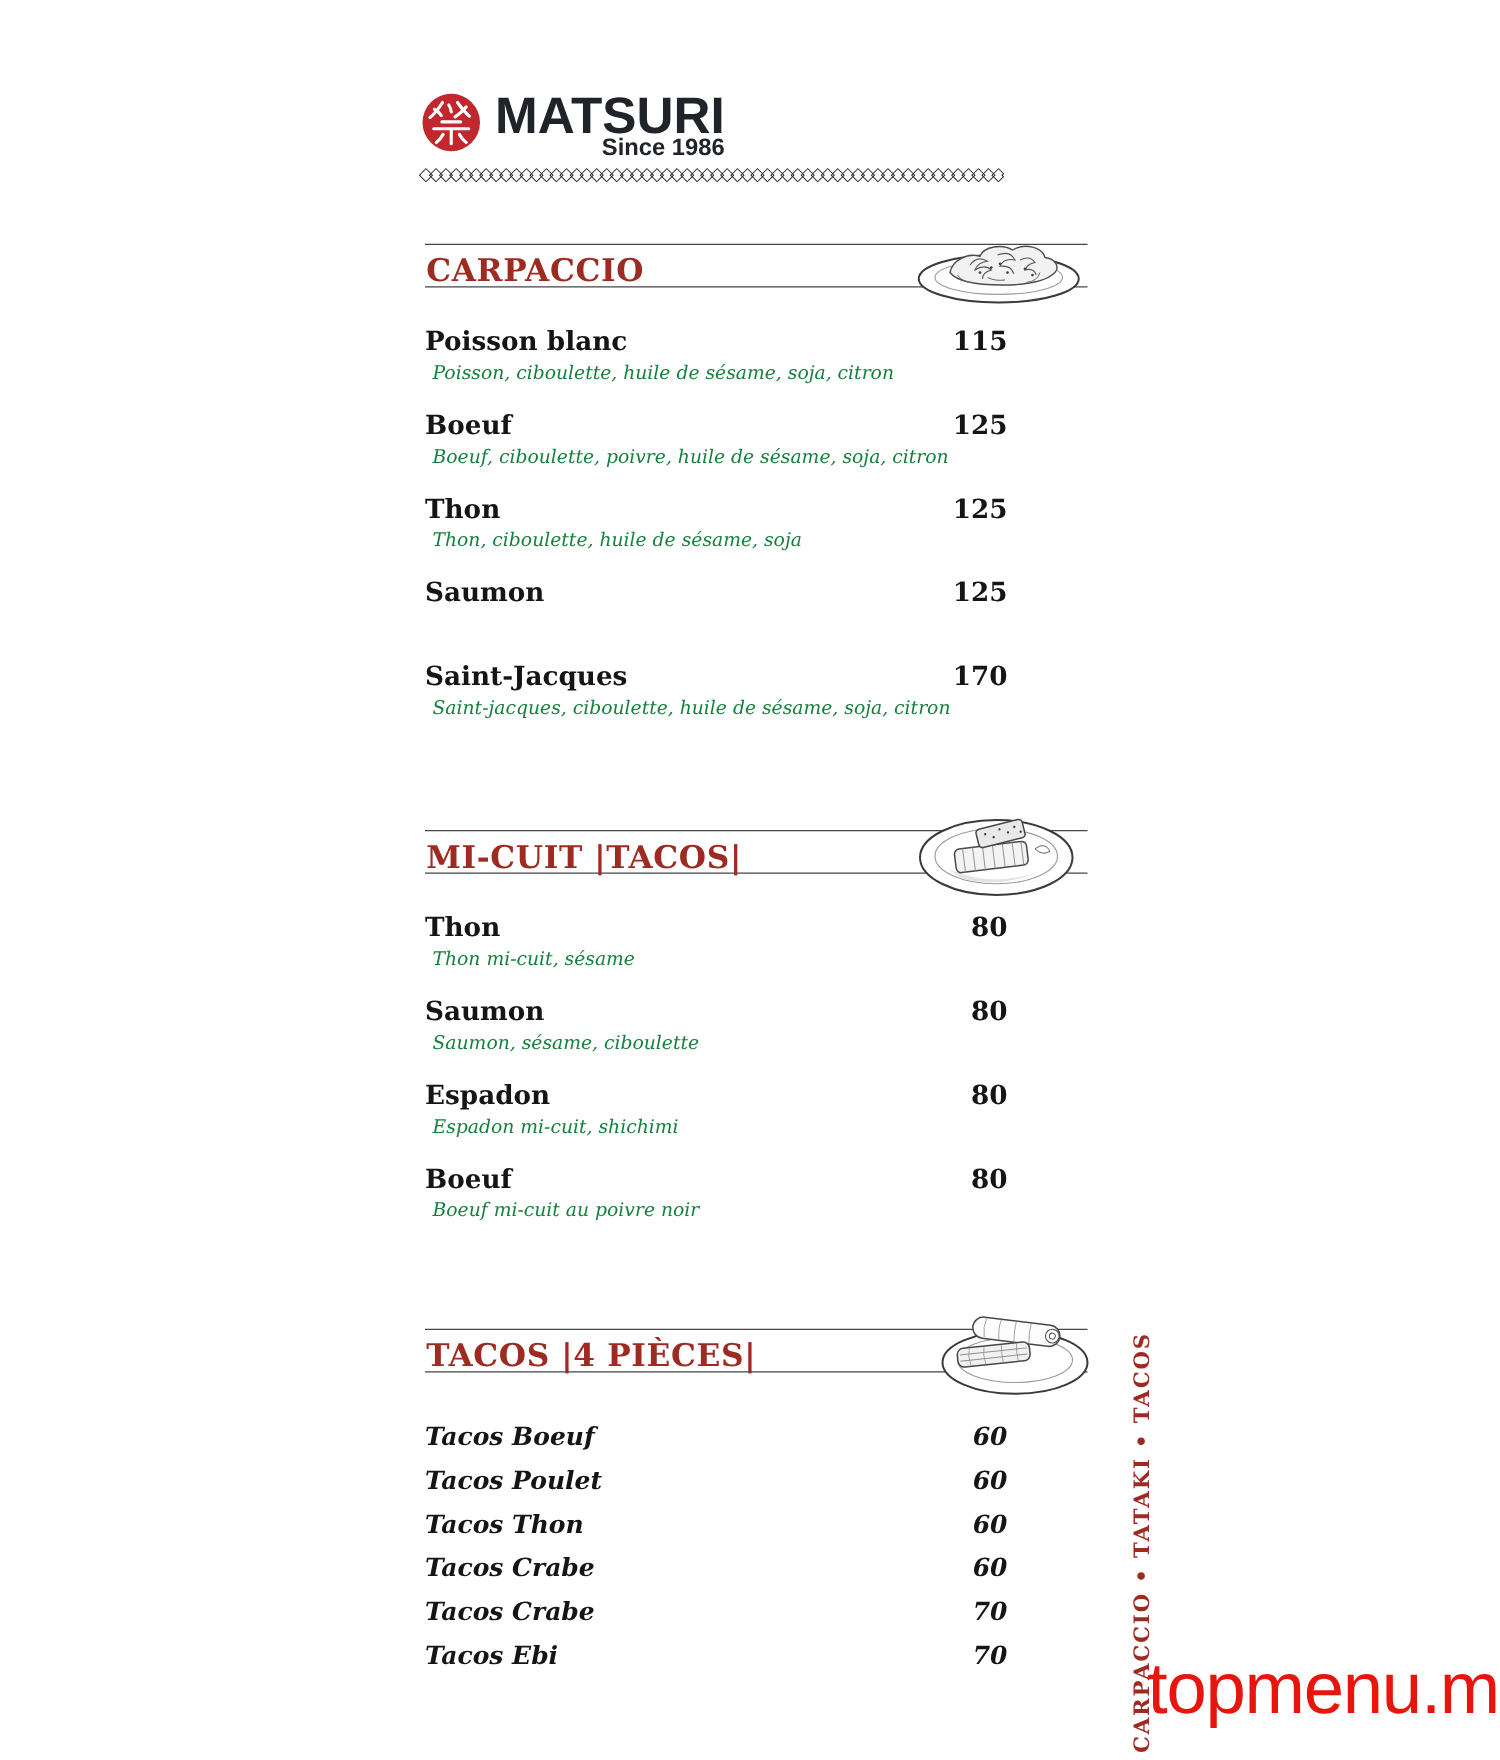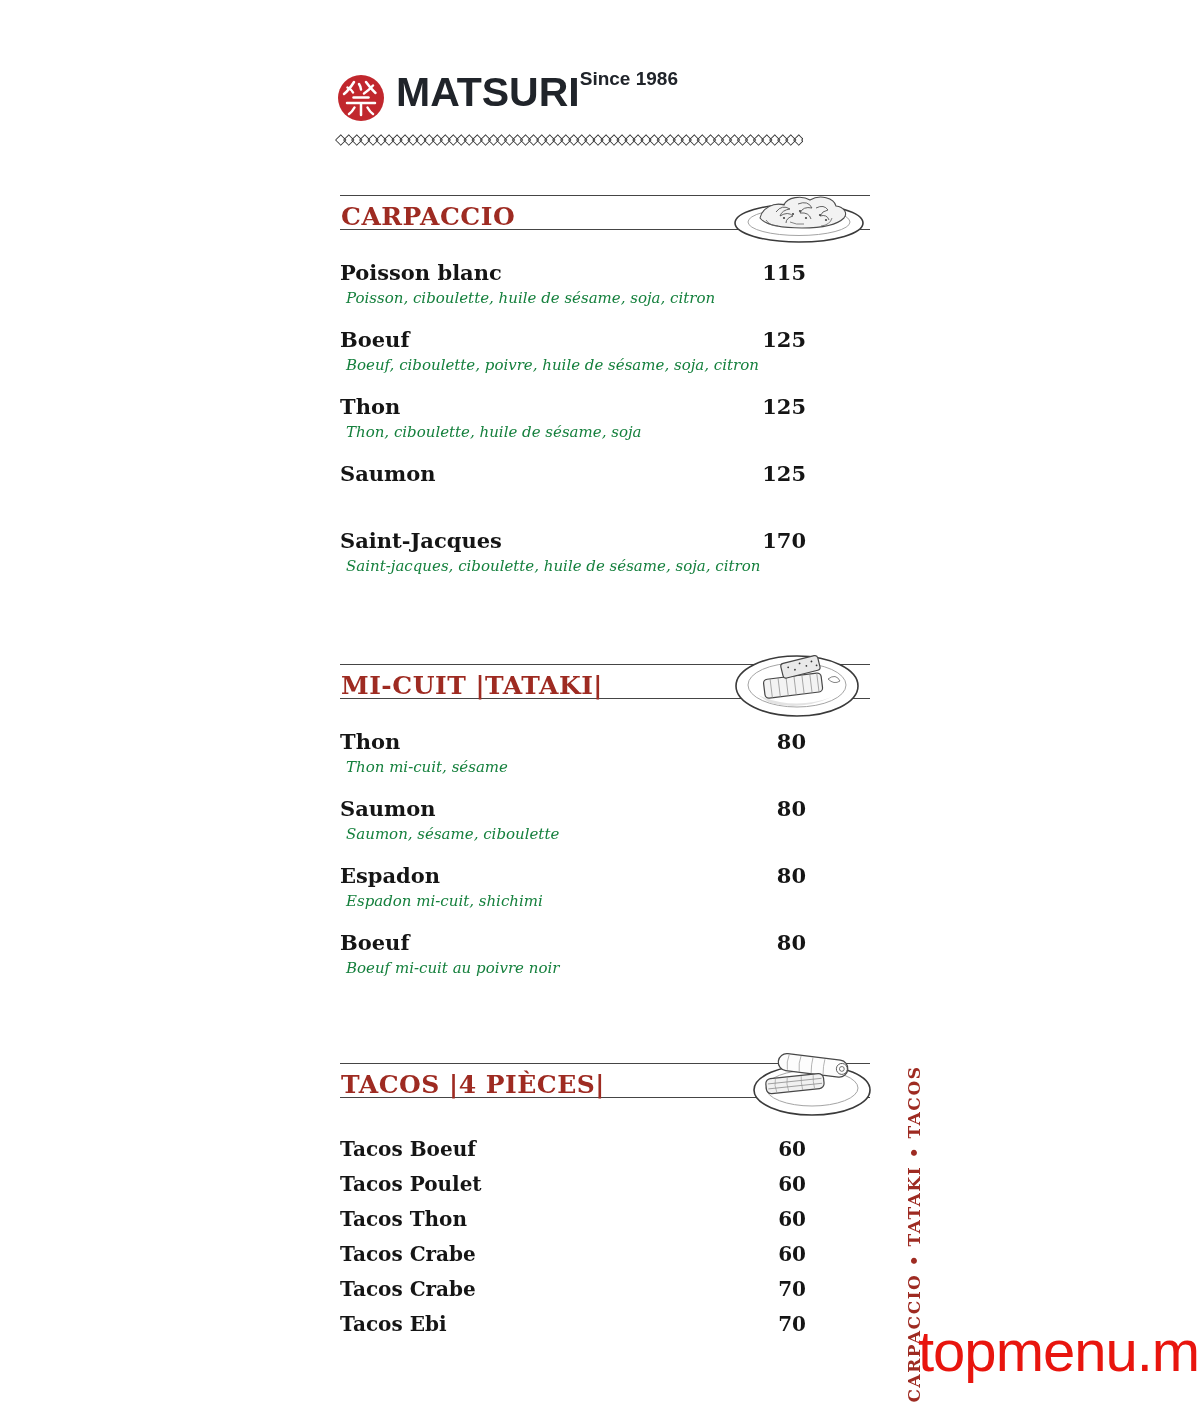--- a/index.html
+++ b/index.html
@@ -19,21 +19,21 @@
     font-family: "DejaVu Serif", serif;
     color: var(--ink);
   }
 
   
   .logo-row {
     position: absolute; left: 337px; top: 72px;
     display: flex; align-items: flex-start;
   }
   .stamp { width: 48px; height: 48px; display: block; margin-top: 2px; }
-  .brand-text { display: flex; flex-direction: row; margin-left: 11px; }
+  .brand-text { display: flex; flex-direction: column; margin-left: 11px; }
   .brand-name {
     font-family: "Liberation Sans", sans-serif;
     font-weight: 900; font-size: 41px; line-height: 40px;
     letter-spacing: 0px; color: #20242a;
   }
   .brand-tagline {
     font-family: "Liberation Sans", sans-serif;
     font-weight: 700; font-size: 19px; line-height: 16px;
     color: #20242a; text-align: right; margin-top: -1px;
   }
@@ -75,21 +75,21 @@
   .item-name { font-weight: 700; font-size: 21px; line-height: 26px; color: var(--ink); }
   .item-price { font-weight: 700; font-size: 21px; line-height: 26px; color: var(--ink); }
   .item-desc {
     font-style: italic; font-size: 15px; line-height: 18px;
     color: #15803d; margin: 3px 0 0 6px;
   }
 
   .section.compact .items { margin-top: 36px; }
   .section.compact .item { height: 35px; }
   .section.compact .item-name,
-  .section.compact .item-price { font-size: 20px; line-height: 30px; }
+  .section.compact .item-price { font-size: 20px; line-height: 30px; font-style: italic; }
 
   
   .side-label {
     position: absolute; left: 914px; top: 1234px;
     transform: translate(-50%, -50%) rotate(-90deg);
     white-space: nowrap;
     font-weight: 700; font-size: 17px; letter-spacing: 1.5px;
     color: var(--sidebar-red);
   }
 
@@ -188,21 +188,21 @@
       <span class="item-name">Saint-Jacques</span>
       <span class="item-price">170</span>
     </div>
     <div class="item-desc">Saint-jacques, ciboulette, huile de sésame, soja, citron</div>
   </div>
 </div>
   </div>
 
   <div class="section sec-pos-1">
     <div class="sec-header">
-      <div class="sec-title">MI-CUIT |TATAKI|</div>
+      <div class="sec-title">MI-CUIT |TACOS|</div>
       <div class="plate">
   <svg viewBox="0 0 132 72" aria-hidden="true">
     <ellipse cx="65" cy="39" rx="61" ry="30" fill="#ffffff" stroke="#3a3a3a" stroke-width="1.6"></ellipse>
     <ellipse cx="65" cy="38" rx="49" ry="22" fill="none" stroke="#9a9a9a" stroke-width="0.9"></ellipse>
     <path d="M26 48 q36 16 74 2 q-31 14 -62 6 z" fill="#e3e3e3"></path>
     <g transform="rotate(-7 62 38)">
       <rect x="32" y="29" width="58" height="19" rx="4" fill="#f3f3f3" stroke="#474747" stroke-width="1.2"></rect>
       <path d="M39 29 v19 M47 29 v19 M55 29 v19 M63 29 v19 M71 29 v19 M79 29 v19 M86 29 v19" stroke="#8a8a8a" stroke-width="0.7"></path>
     </g>
     <g transform="rotate(-14 70 22)">

